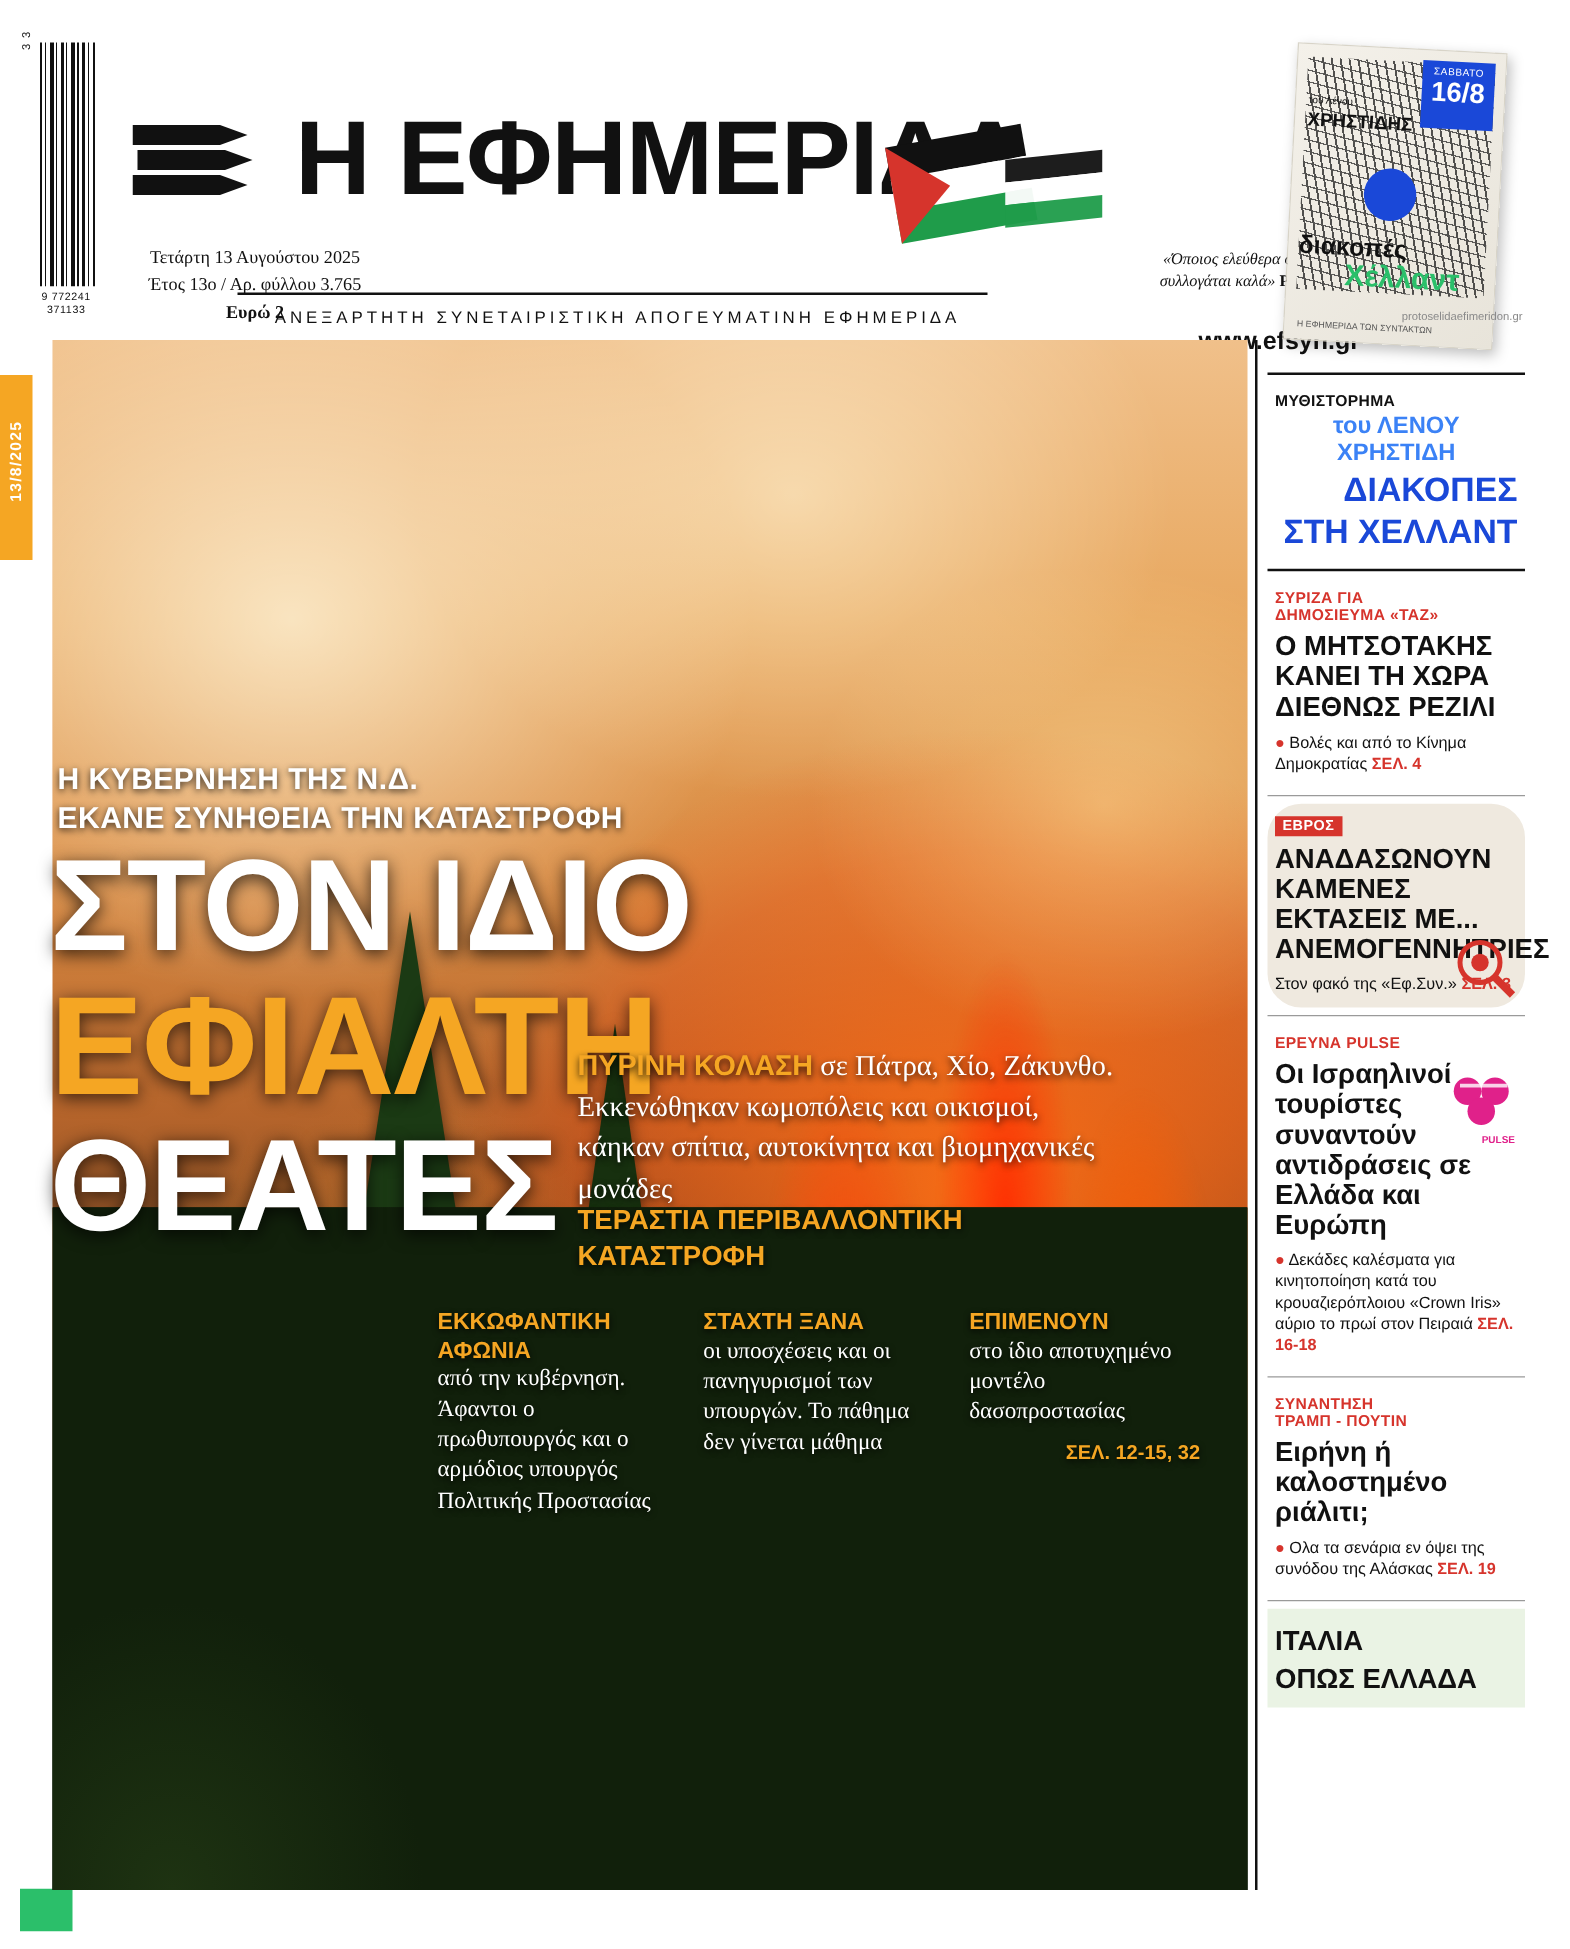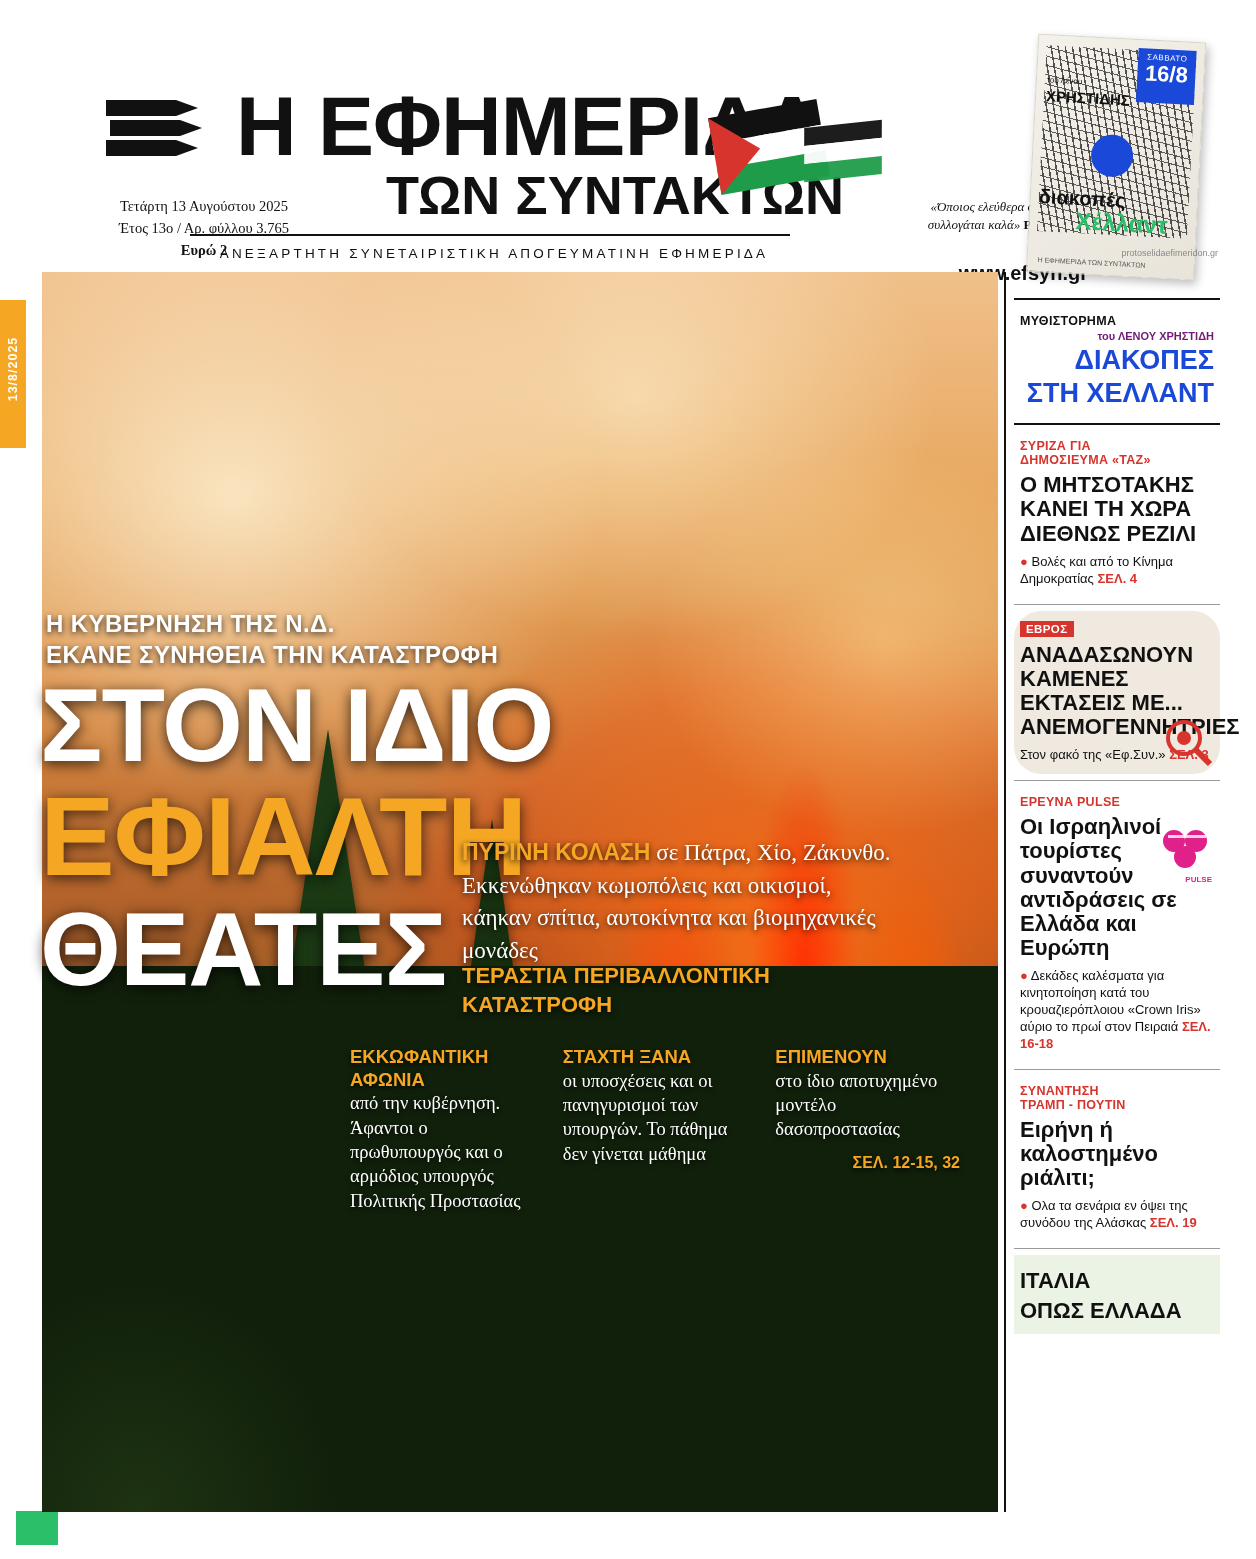--- a/index.html
+++ b/index.html
@@ -231,21 +231,21 @@
   .watermark {
     position: absolute; right: 2px; top: 228px; font-size: 9px; color: #8a8a8a;
   }
 
   .rail-sep { height: 2px; background: #111; margin: 6px 0; }
   .rail-sep.thin { height: 1px; background: #9a9a9a; }
 
   .blk { padding: 8px 6px 10px 6px; }
   .blk .label { font-size: 12.5px; font-weight: bold; color: #111; letter-spacing: .3px; }
   .blk .label.red { color: #d6342c; }
-  .blk .sub { font-size: 11px; font-weight: bold; color: #701a75; text-align: right; margin-top: 2px; }
+  .blk .sub { font-size: 19px; font-weight: bold; color: #3b82f6; text-align: center; margin-top: 2px; }
   .blk .big-blue {
     font-size: 27px; font-weight: bold; color: #1a48d8; text-align: right; line-height: 1.06; margin-top: 4px;
   }
   .blk h3 {
     font-size: 22px; font-weight: bold; color: #111; line-height: 1.1; margin-top: 6px;
   }
   .blk .bullet { font-size: 13px; color: #111; line-height: 1.3; margin-top: 8px; }
   .blk .bullet .dot { color: #d6342c; font-weight: bold; }
   .blk .pg { color: #d6342c; font-weight: bold; }
   .tagline-box {
@@ -265,37 +265,41 @@
   }
   .pulse-txt { position: absolute; right: 8px; top: 88px; font-size: 8px; font-weight: bold; color: #e0218a; }
 
   .rail-block-wrap { position: relative; }
 </style>
 </head>
 <body>
 
 <div class="page">
 
+  <div class="barcode-strip">
+    <div class="barcode-num">3 3</div>
+    <div class="barcode-lines"></div>
+    <div class="barcode-caption">9 772241 371133</div>
+  </div>
   <div class="date-tab">
     <span>13/8/2025</span>
   </div>
   <div class="corner-mark"></div>
 
   <div class="masthead">
     <div class="arrows">
       <svg width="120" height="80" viewBox="0 0 120 80">
         <g fill="#111">
           <path d="M0 10 H70 L92 18 L70 26 H0 Z"></path>
           <path d="M4 30 H74 L96 38 L74 46 H4 Z"></path>
           <path d="M0 50 H70 L92 58 L70 66 H0 Z"></path>
         </g>
       </svg>
     </div>
     <div class="logo-main">Η ΕΦΗΜΕΡΙΔΑ</div>
-    <div class="logo-sub">ΤΩΝ ΣΥΝΤΑΚΤΩΝ</div>
 
     <div class="flag">
       <div class="band b1"></div>
         <div class="band b2"></div>
         <div class="band b3"></div>
       <div class="tri"></div>
     </div>
     <div class="flag2">
       <div class="band b1" style="top:0;background:#111"></div>
       <div class="band b2" style="top:33.3%;background:#fff"></div>

